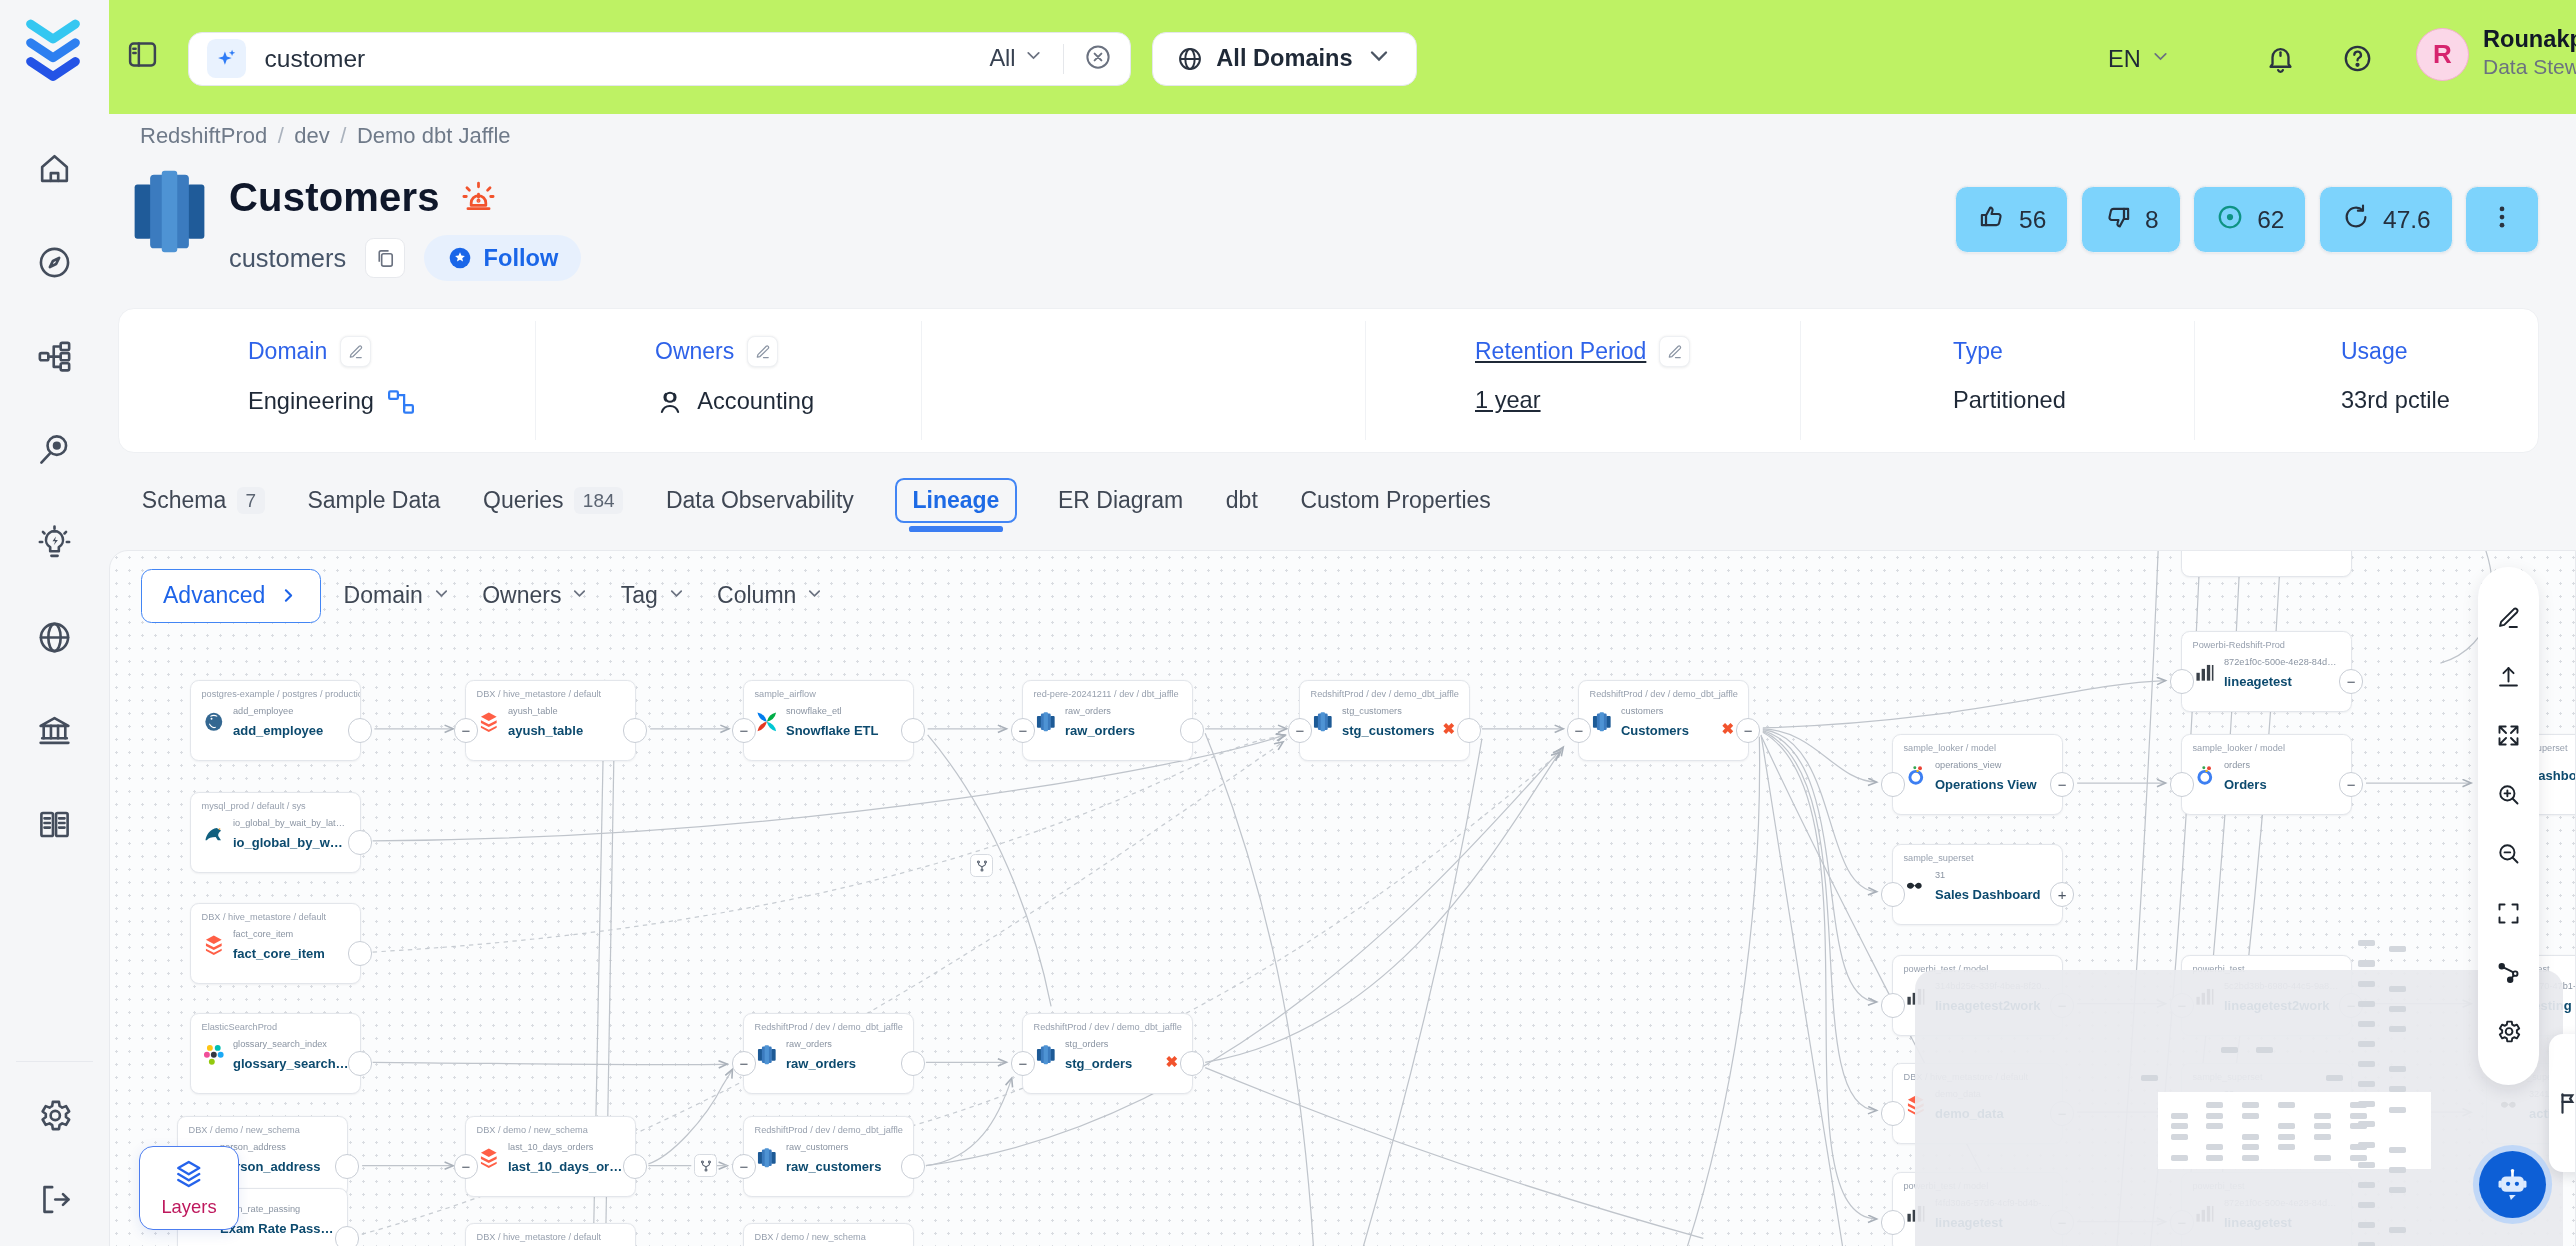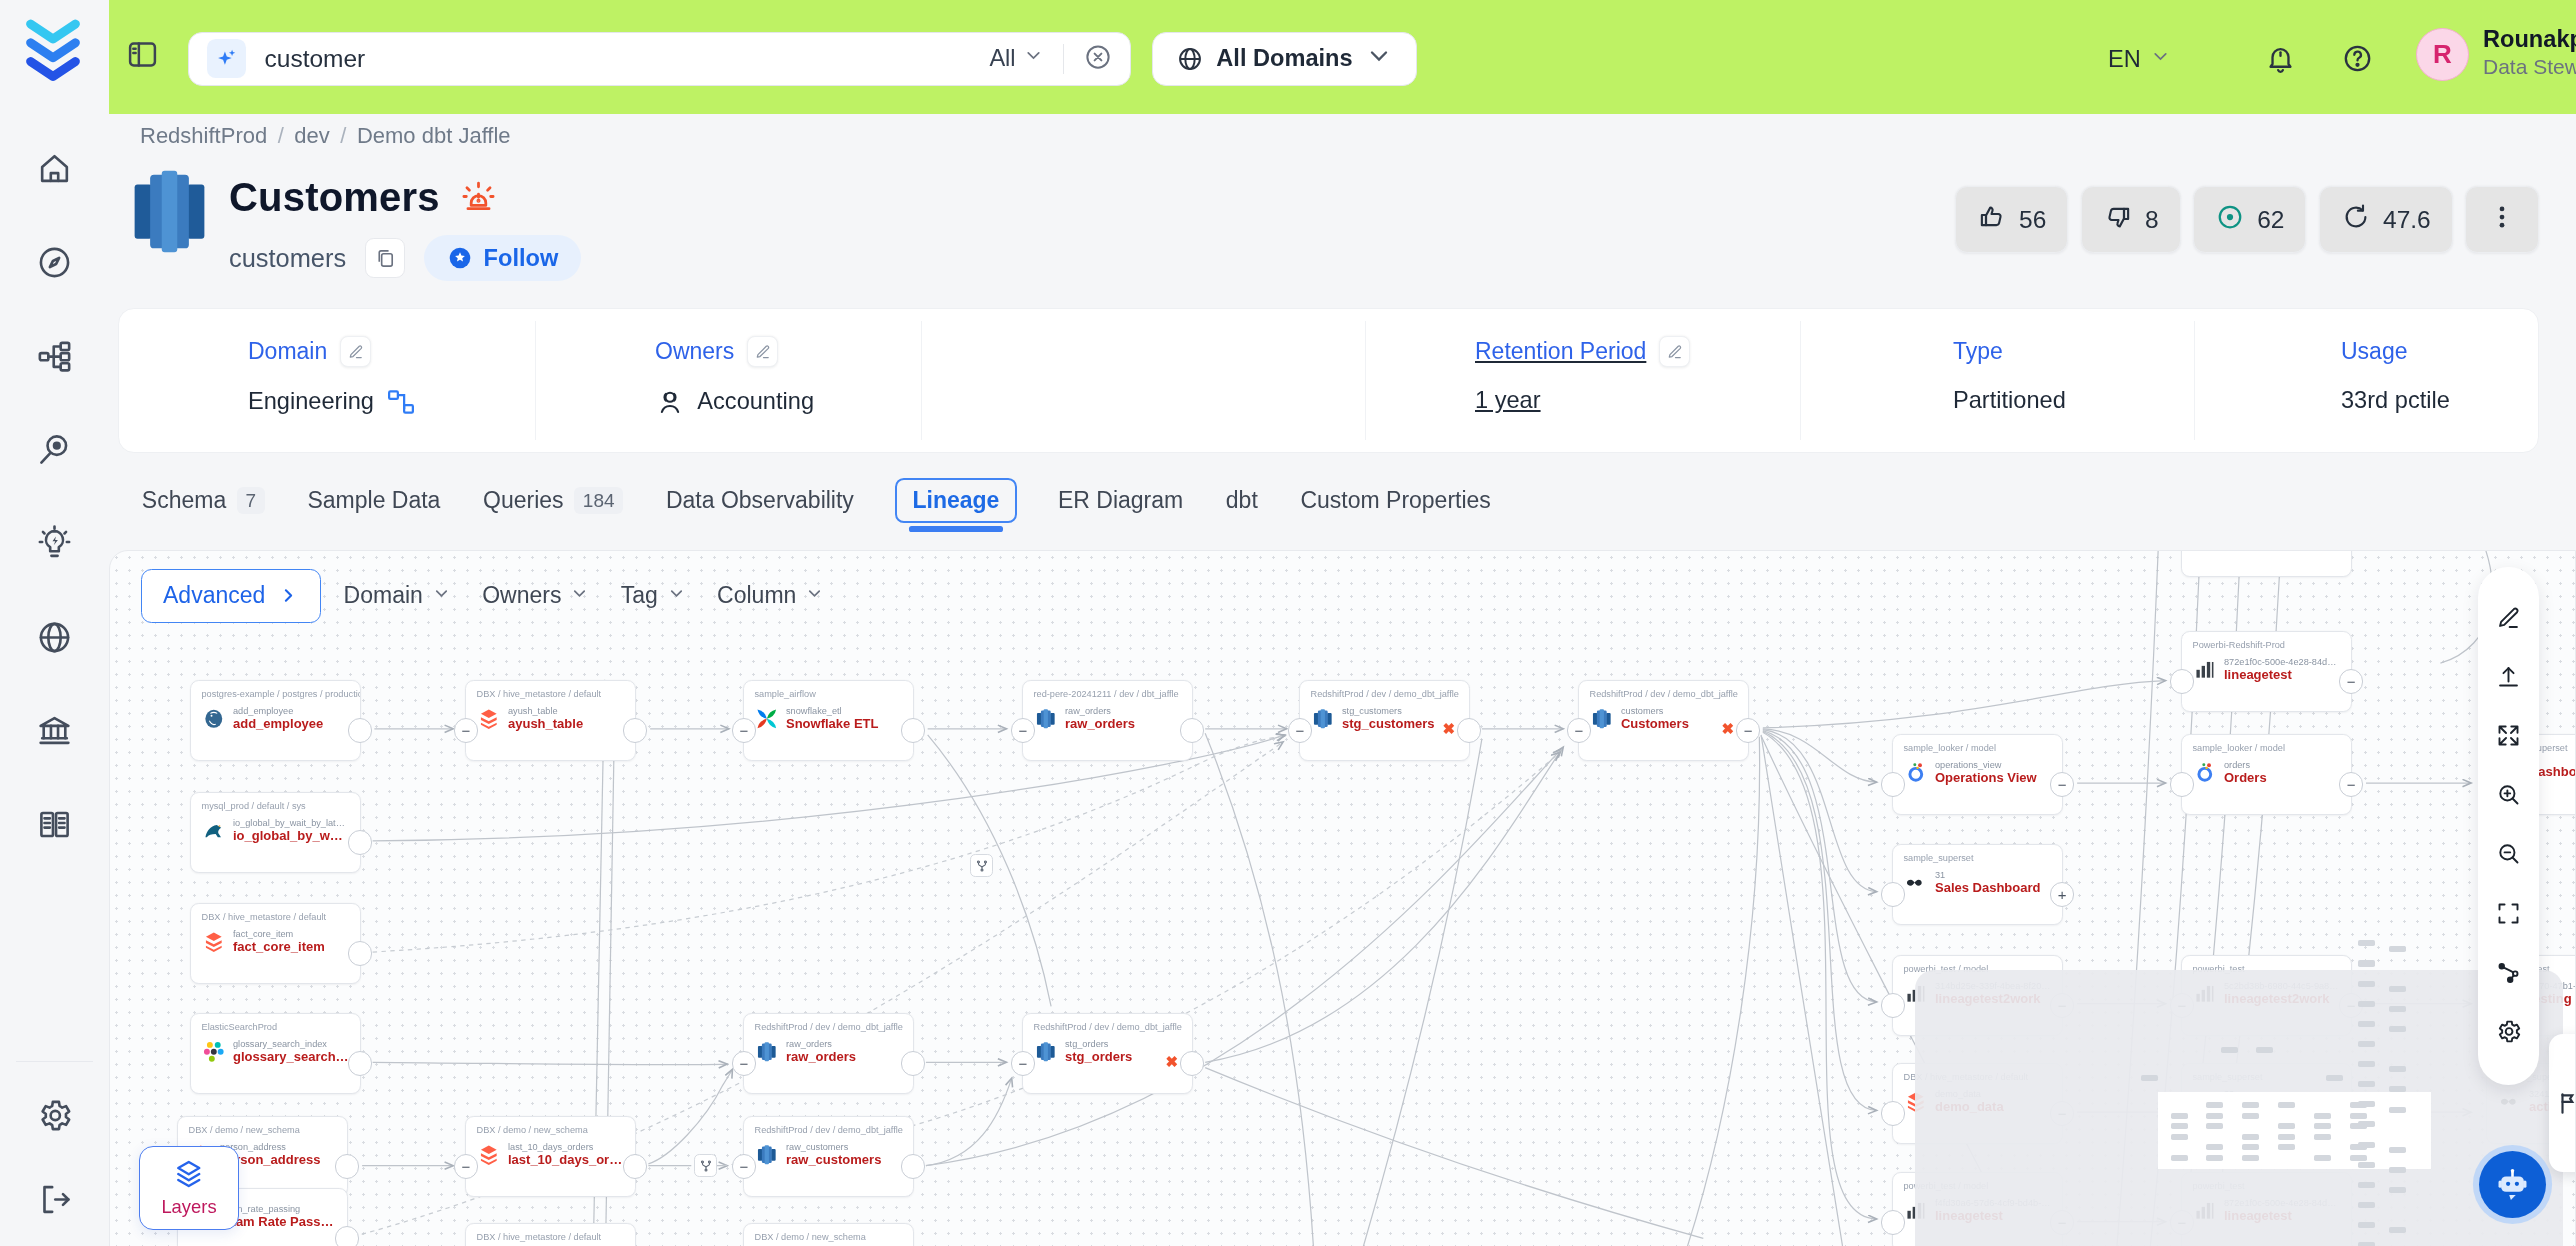--- a/index.html
+++ b/index.html
@@ -51,21 +51,21 @@
   #alarm svg{width:39px;height:39px}
   #asset-sub-row{position:absolute;left:229px;top:235px;display:flex;align-items:center;gap:19px;z-index:30}
   #asset-subtitle{font-size:25.4px;color:#475569}
   #copy-btn{width:40px;height:40px;border-radius:8.8px;border:0.9px solid #e7e9ed;background:#fff;
     display:flex;align-items:center;justify-content:center;color:#6b7280}
   #copy-btn svg{width:23px;height:23px}
   #follow-btn{height:46px;border-radius:24.5px;background:#e7f0fd;display:flex;align-items:center;gap:10.5px;
     padding:0 23px;font-size:23.6px;font-weight:700;color:#1a66e8;cursor:pointer}
   #follow-btn svg{width:26px;height:26px}
   #stats{position:absolute;right:37px;top:186px;display:flex;gap:12.3px;z-index:30}
-  .stat-btn{height:67px;min-width:67px;background:#e5e5e5;border:0.9px solid #eceef1;border-radius:12.3px;
+  .stat-btn{height:67px;min-width:67px;background:#7dd3fc;border:0.9px solid #eceef1;border-radius:12.3px;
     box-shadow:0 0.9px 2.6px rgba(16,24,40,.06);display:flex;align-items:center;justify-content:center;
     gap:12.3px;padding:0 21px;font-size:24.5px;color:#252f3d;cursor:pointer}
   .stat-btn svg{width:30px;height:30px}
 
   
   #props-card{position:absolute;left:118px;top:308px;width:2421px;height:145px;background:#fff;
     border:0.9px solid #eef0f3;border-radius:15.8px;z-index:25}
   .prop{position:absolute;top:23px}
   .prop .lrow{display:flex;align-items:center;gap:12.3px;height:39px}
   .prop .label{font-size:23px;color:#2e62e9;font-weight:500}
@@ -94,21 +94,21 @@
   #edges{position:absolute;left:0;top:0;z-index:1;pointer-events:none}
 
   .node{position:absolute;width:171px;height:81px;background:#fff;border:0.9px solid #e3e6eb;border-radius:8.8px;
     box-shadow:0 0.9px 1.8px rgba(16,24,40,.05);z-index:3;cursor:pointer}
   .node .hd{padding:7.9px 10.5px 0;font-size:9.2px;color:#97a0ae;white-space:nowrap;overflow:hidden}
   .node .bd{display:flex;align-items:center;gap:7.9px;padding:7px 10.5px 0}
   .node .nic{width:23.6px;height:23.6px;flex:0 0 auto}
   .node .nic svg{width:100%;height:100%}
   .node .txt{min-width:0;flex:1}
   .node .sub{font-size:9.2px;color:#8a94a2;white-space:nowrap;overflow:hidden;text-overflow:ellipsis}
-  .node .ttl{font-size:13px;font-weight:700;color:#b91c1c;white-space:nowrap;overflow:hidden;text-overflow:ellipsis;margin-top:0}
+  .node .ttl{font-size:13px;font-weight:700;color:#0c4a6e;white-space:nowrap;overflow:hidden;text-overflow:ellipsis;margin-top:7px}
   .err-badge{position:absolute;right:14px;top:40px;color:#f2532d;font-weight:900;font-size:15px;line-height:1}
   .port{position:absolute;width:24.5px;height:24.5px;border-radius:50%;background:#fff;border:0.9px solid #c9ced6;
     display:flex;align-items:center;justify-content:center;font-size:15px;color:#4b5563;top:37px;z-index:4;cursor:pointer}
   .port.l{left:-12.3px}.port.r{right:-12.3px}
   .fork{position:absolute;width:23px;height:23px;background:#fff;border:0.9px solid #d7dbe1;border-radius:5.3px;
     z-index:3;display:flex;align-items:center;justify-content:center;color:#5b6472}
   .fork svg{width:14px;height:14px}
 
   
   #lin-filterbar{position:absolute;left:31px;top:17.5px;display:flex;align-items:center;gap:23px;z-index:6}

